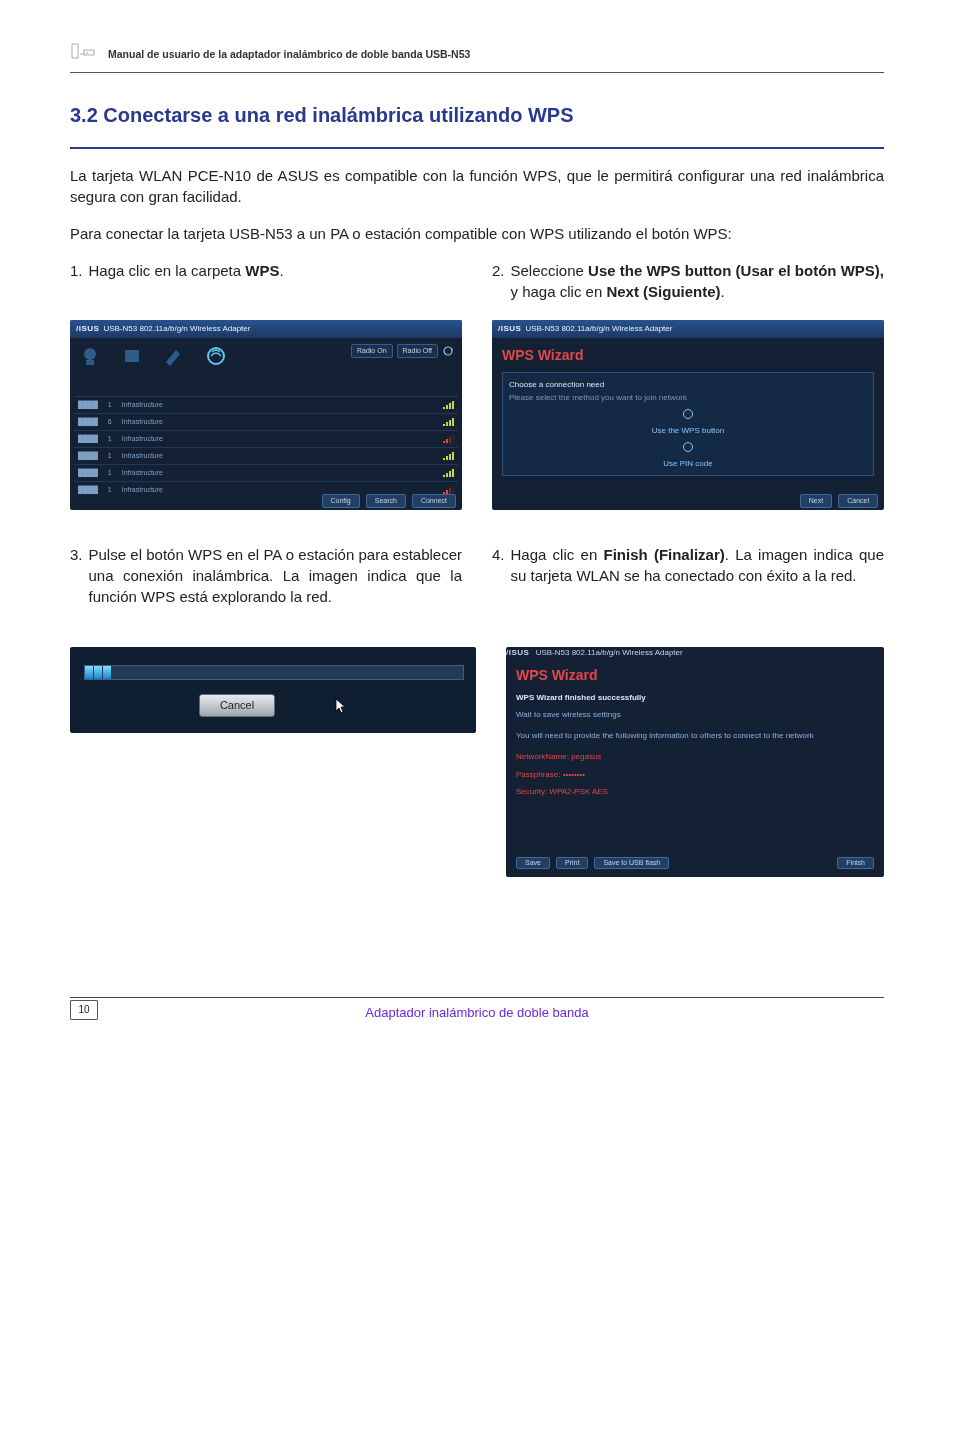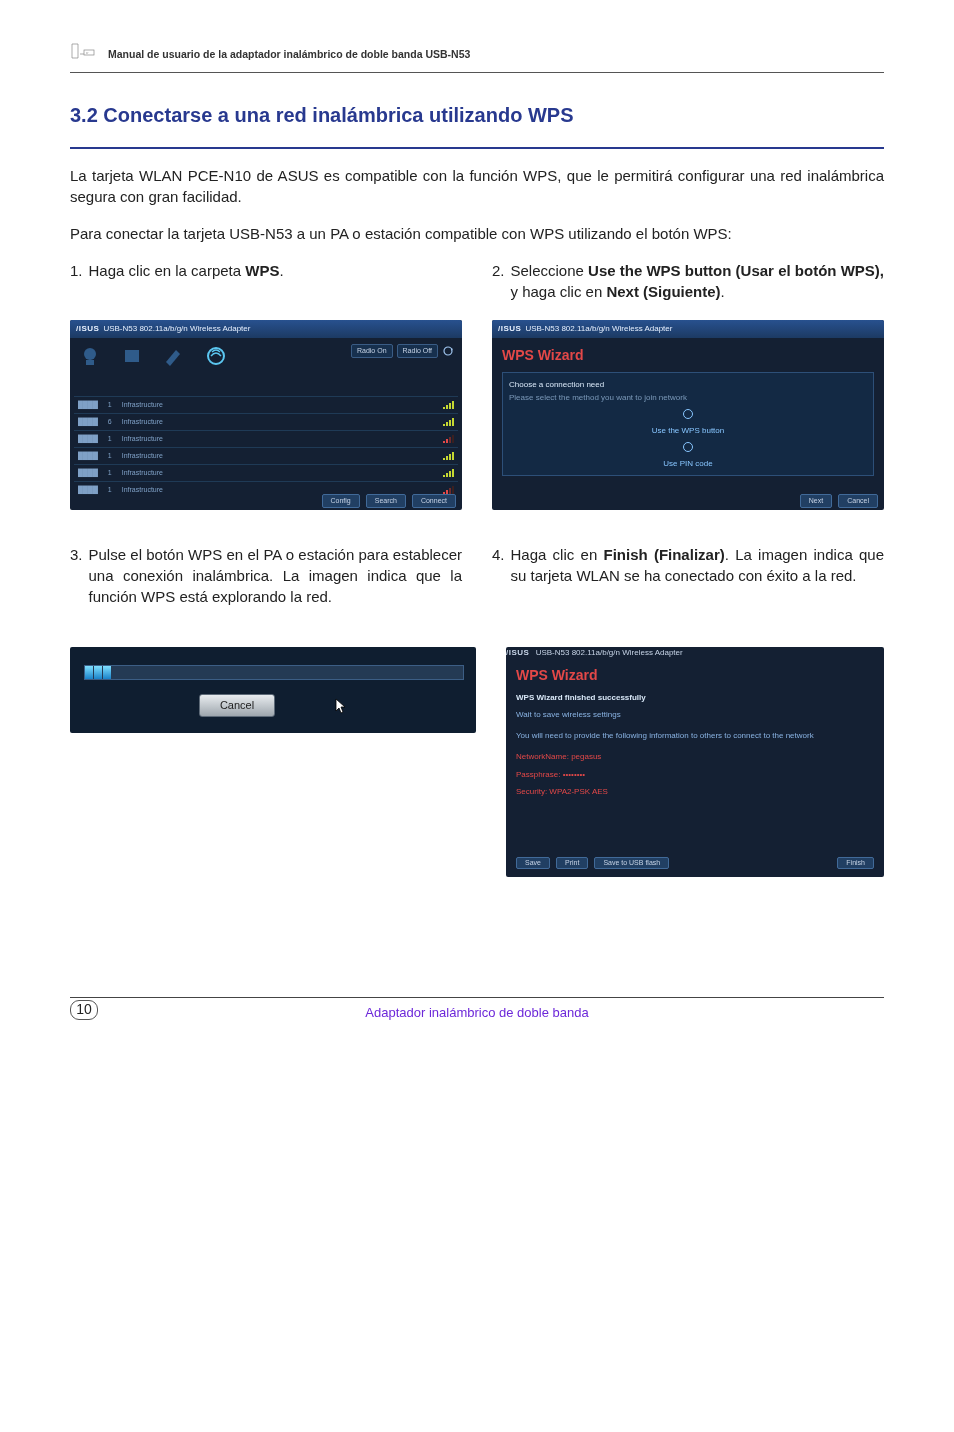--- a/index.html
+++ b/index.html
@@ -296,22 +296,22 @@
     border-top: 1px solid #444;
     padding-top: 6px;
   }
   .page-num {
     position: absolute;
     left: 0;
     top: 2px;
     width: 26px;
     height: 18px;
     border: 1px solid #555;
-    border-radius: 9px;
-    font-size: 14px;
+    border-radius: 1px;
+    font-size: 10px;
     display: flex;
     align-items: center;
     justify-content: center;
   }
   .footer-text {
     font-size: 13px;
     color: #6d28d9;
   }
   .refresh-svg {
     width: 12px;

